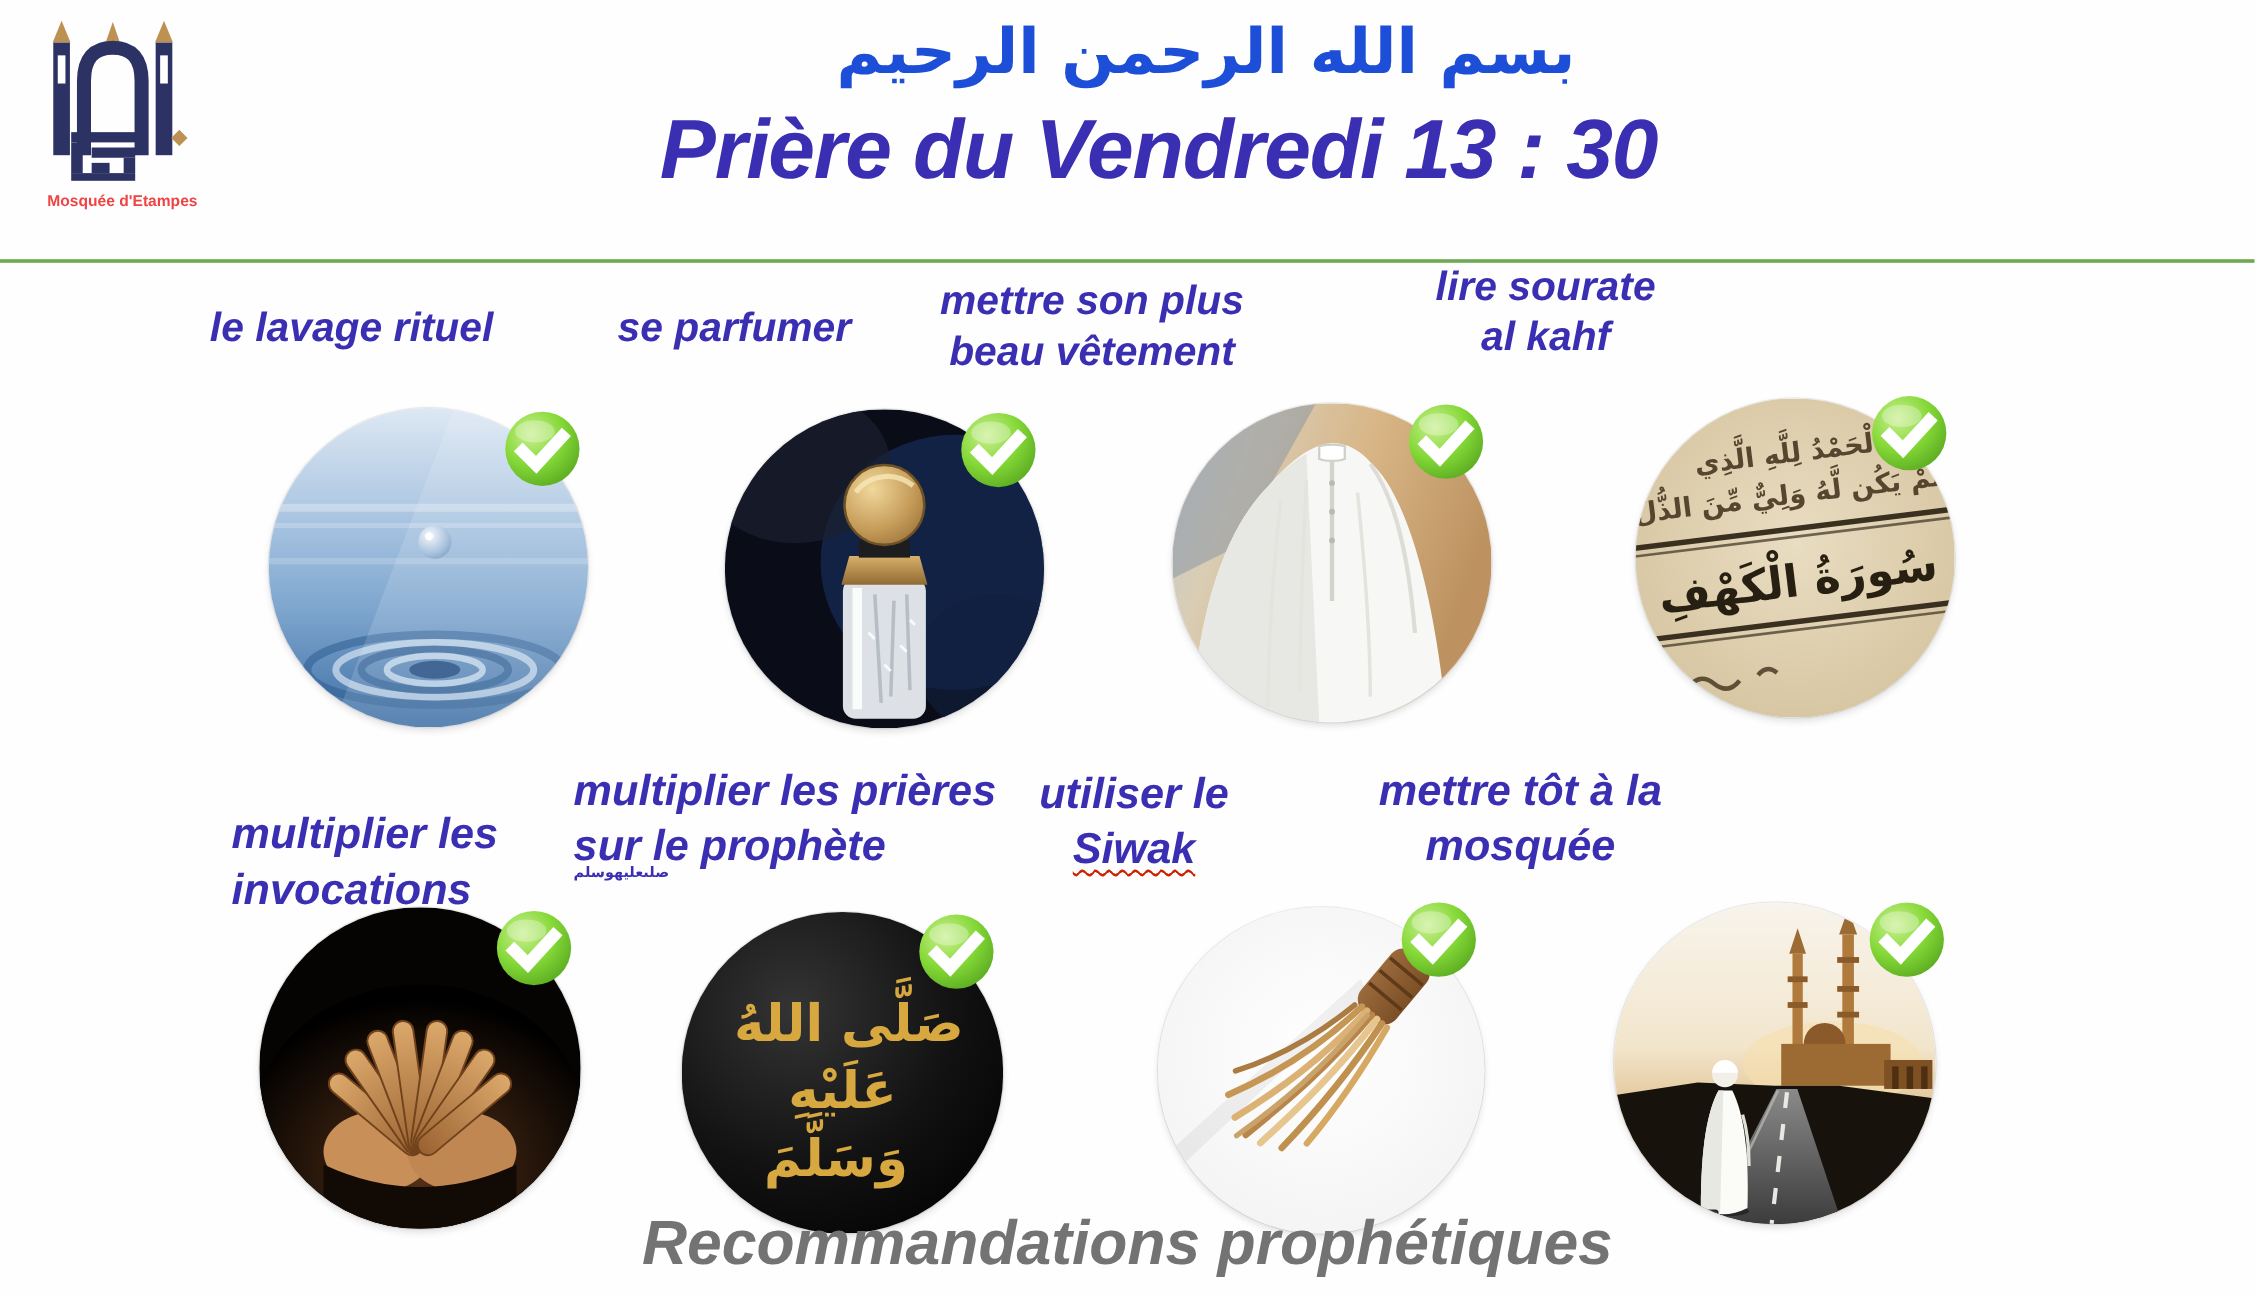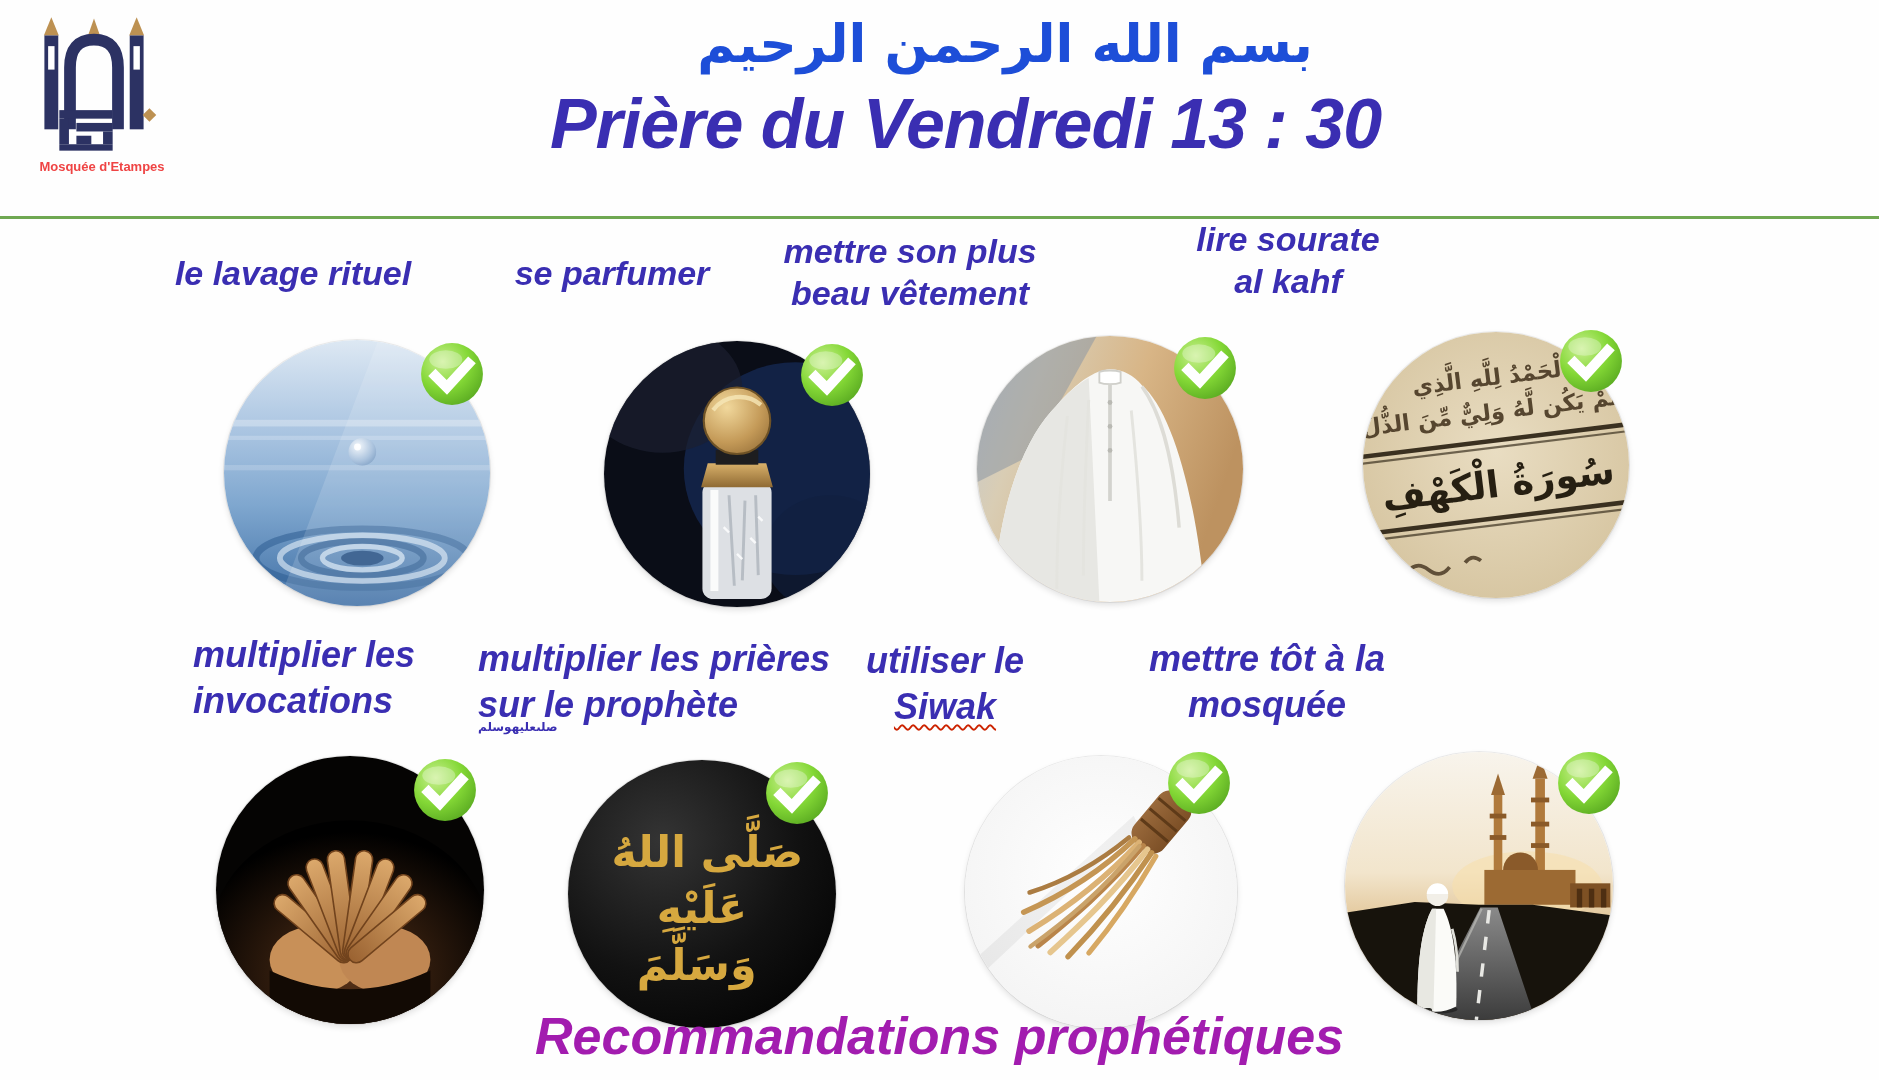--- a/index.html
+++ b/index.html
@@ -16,21 +16,21 @@
   
   .lbl{position:absolute;font-weight:bold;font-style:italic;color:#3a2eb2;}
   .lbl span{display:block;}
   .lbl span:empty{display:none;}
   .row1{font-size:34px;line-height:42px;text-align:center;}
   .row2{font-size:36px;line-height:46px;}
   .lbl1{left:123px;top:252px;width:340px;}
   .lbl2{left:442px;top:252px;width:340px;}
   .lbl3{left:710px;top:230px;width:400px;}
   .lbl4{left:1110px;top:218px;width:356px;}
-  .lbl5{left:193px;top:632px;width:400px;text-align:left;}
+  .lbl5{left:193px;top:672px;width:400px;text-align:left;}
   .lbl6{left:478px;top:636px;width:440px;text-align:left;}
   .lbl7{left:795px;top:638px;width:300px;text-align:center;}
   .lbl8{left:1105px;top:636px;width:324px;text-align:center;}
   .l2row{display:flex;align-items:flex-end;gap:8px;}
   .saw{display:inline-flex;flex-direction:column;align-items:center;font-style:normal;
        font-family:"DejaVu Sans",sans-serif;font-size:12px;line-height:10px;font-weight:bold;color:#3a2eb2;transform:translateY(-6px);}
   .saw i{font-style:normal;}
   .siwak-word{text-decoration:underline;text-decoration-style:wavy;text-decoration-color:#cc2200;
               text-decoration-thickness:2px;text-underline-offset:5px;}
   
@@ -47,21 +47,21 @@
   .c8{left:1345px;top:752px;width:268px;height:268px;}
   
   .badge{position:absolute;width:66px;height:66px;}
   .badge svg{display:block;width:100%;height:100%;}
   .b1{left:419px;top:341px;}  .b2{left:799px;top:342px;}
   .b3{left:1172px;top:335px;} .b4{left:1558px;top:328px;}
   .b5{left:412px;top:757px;}  .b6{left:764px;top:760px;}
   .b7{left:1166px;top:750px;} .b8{left:1556px;top:750px;}
   
   #footer{position:absolute;left:0;top:1006px;width:1879px;text-align:center;
-          font-weight:bold;font-style:italic;font-size:52px;color:#a21caf;}
+          font-weight:bold;font-style:italic;font-size:52px;color:#737373;}
   .arabic-svg-text{font-family:"DejaVu Sans",sans-serif;font-weight:bold;}
 </style>
 </head>
 <body>
 
 <div id="poster">
 
   <svg width="0" height="0" style="position:absolute" aria-hidden="true">
     <defs>
       <radialGradient id="chkg" cx="0.35" cy="0.3" r="0.95">

